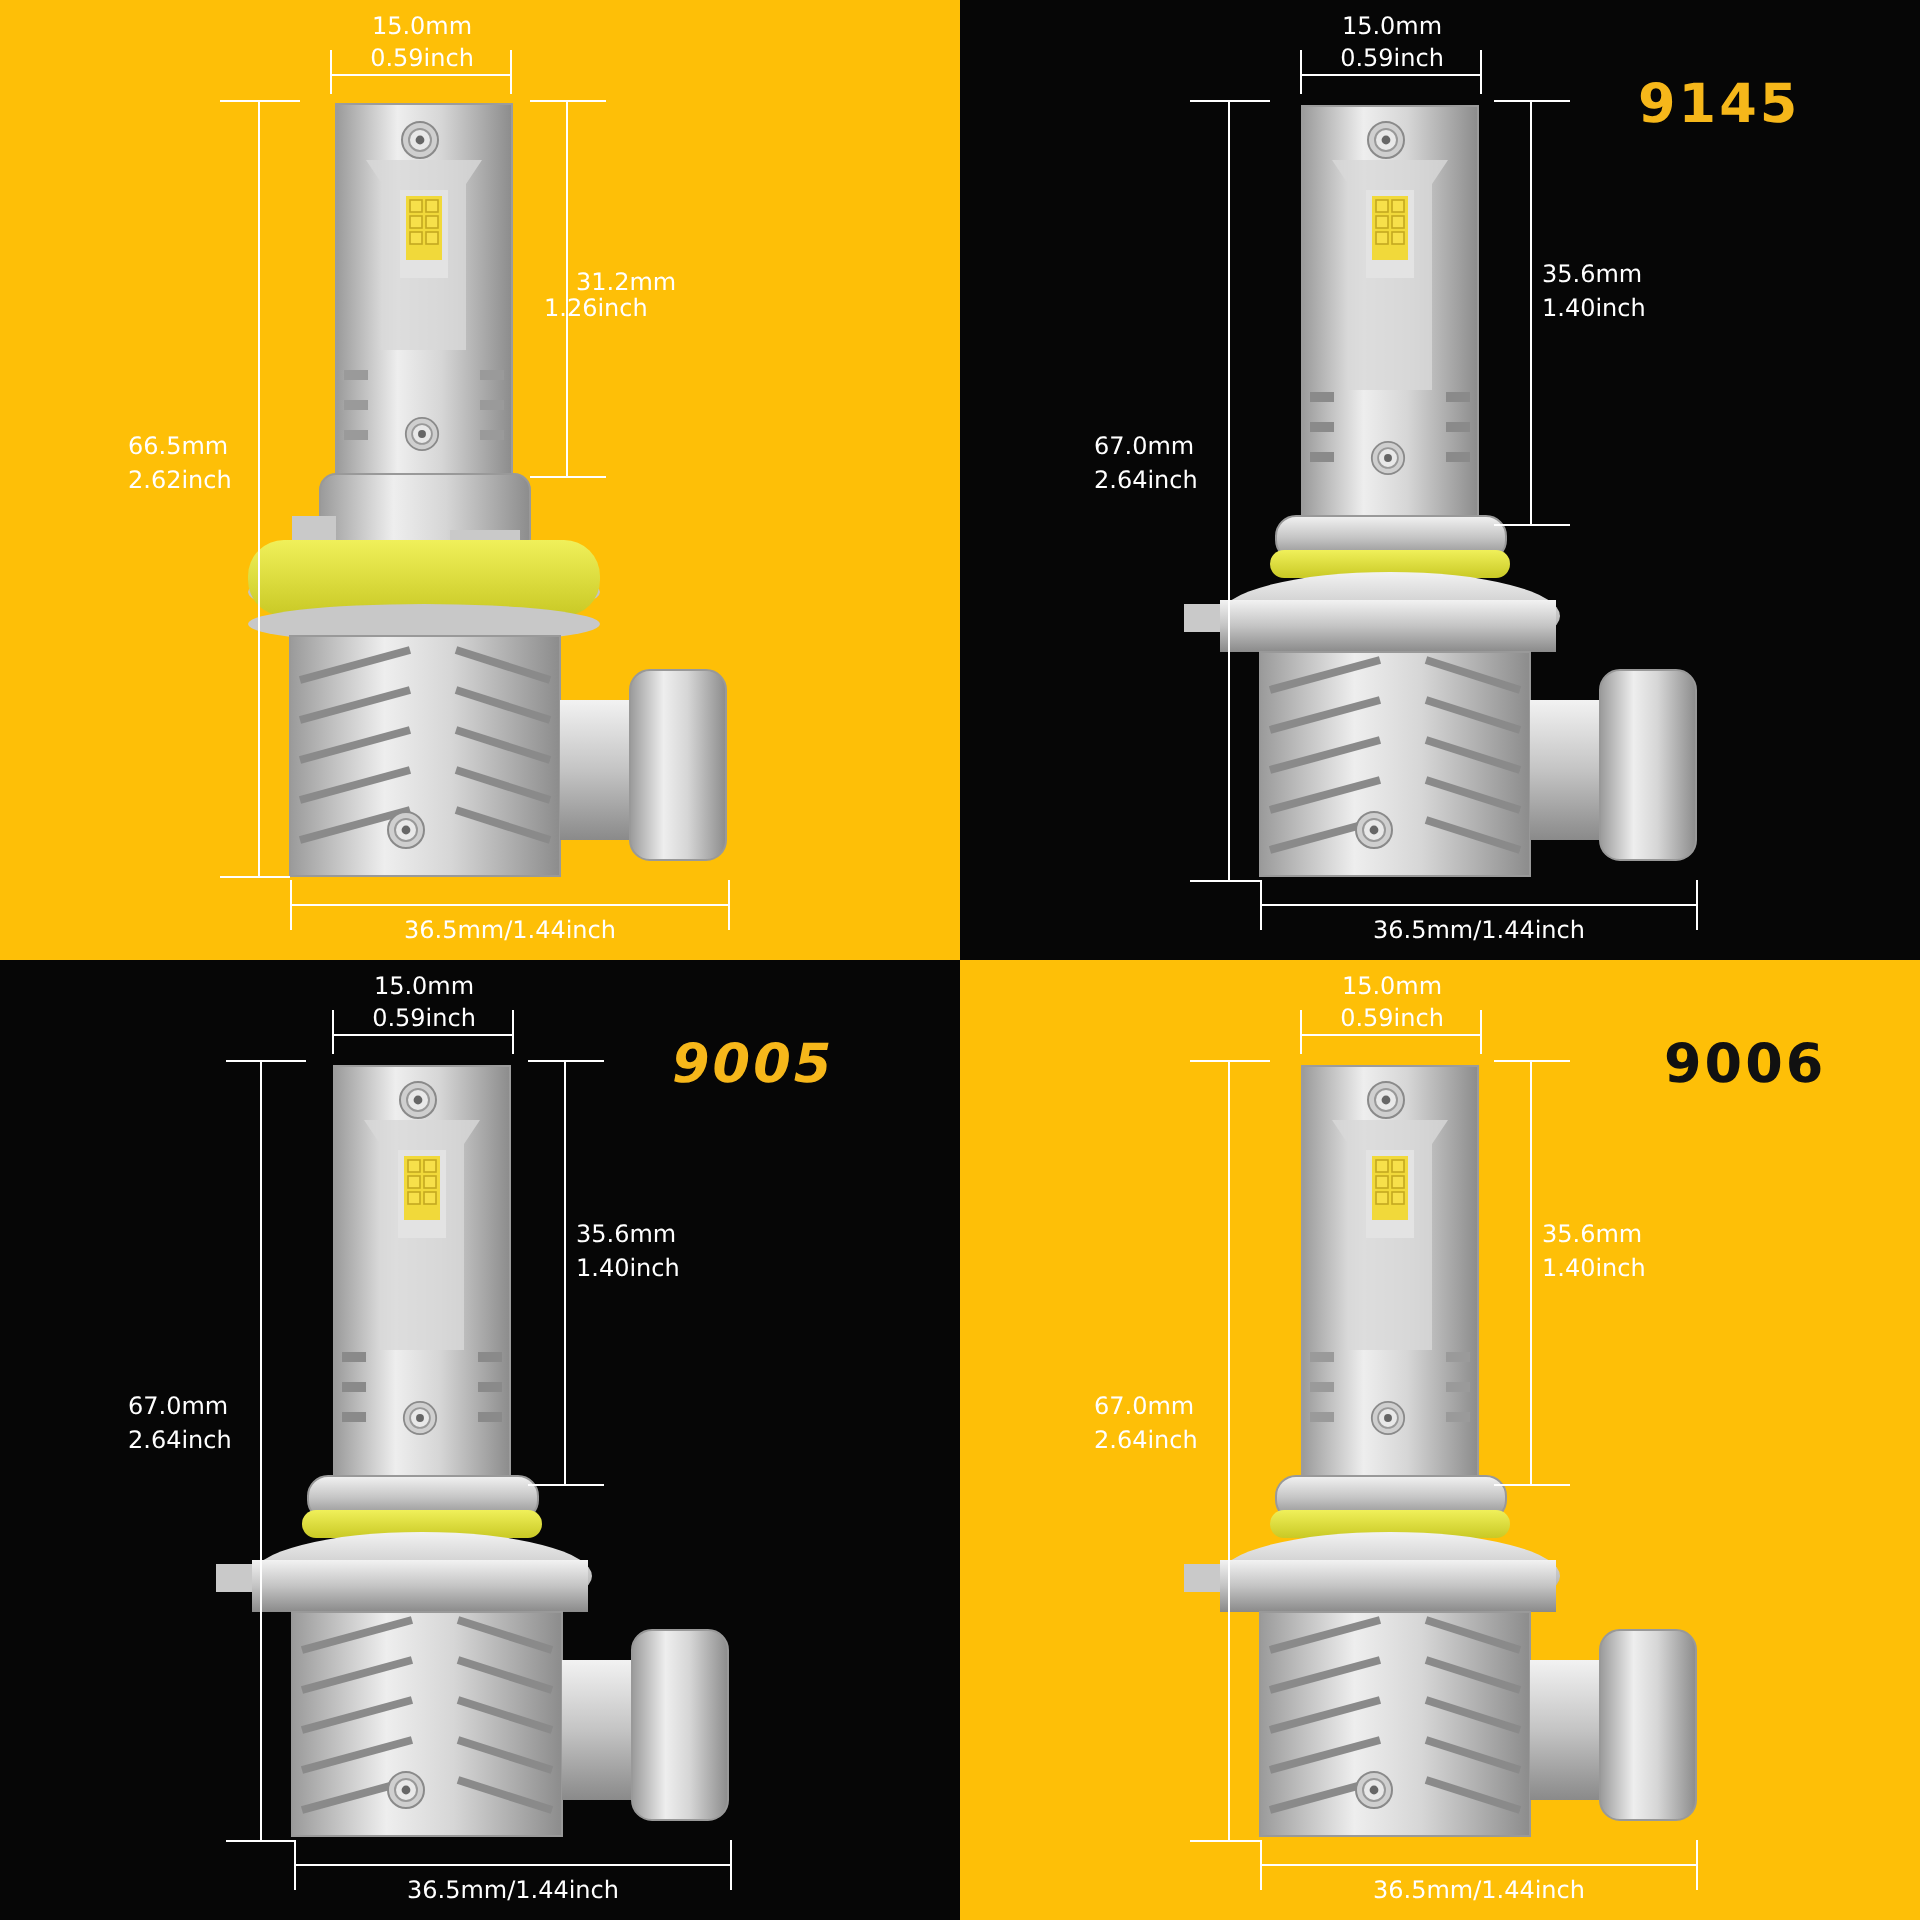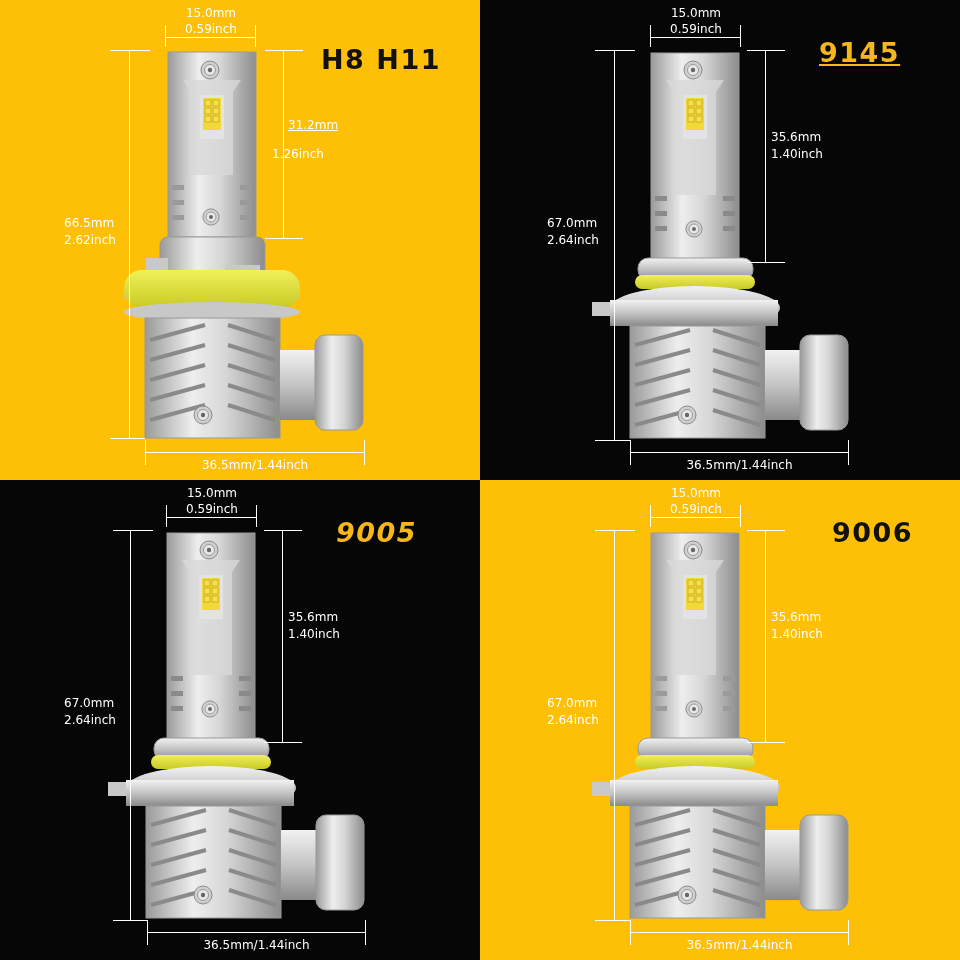--- a/index.html
+++ b/index.html
@@ -94,38 +94,37 @@
           <path d="M275 380 L228 365"></path>
           <path d="M275 400 L228 385"></path>
           <path d="M275 420 L228 405"></path>
       </g>
       <use href="#screw" x="193" y="405" width="20" height="20"></use>
 
       <rect x="280" y="350" width="40" height="70" fill="url(#metalH)"></rect>
       <rect x="315" y="335" width="48" height="95" rx="10" fill="url(#metalV)" stroke="#999"></rect>
     </svg>
 
-    <div class="title" style="left:321px; top:44px;">H8 H11</div>
 
     <div class="dim-text center" style="left:165px; top:5px; width:92px;">15.0mm</div>
     <div class="dim-text center" style="left:165px; top:21px; width:92px;">0.59inch</div>
     <div class="line" style="left:165px; top:37px; width:91px; height:1px;"></div>
     <div class="line" style="left:165px; top:25px; width:1px; height:22px;"></div>
     <div class="line" style="left:255px; top:25px; width:1px; height:22px;"></div>
 
     <div class="line" style="left:110px; top:50px; width:40px; height:1px;"></div>
     <div class="line" style="left:129px; top:50px; width:1px; height:388px;"></div>
     <div class="line" style="left:110px; top:438px; width:35px; height:1px;"></div>
     <div class="dim-text" style="left:64px; top:215px;">66.5mm</div>
     <div class="dim-text" style="left:64px; top:232px;">2.62inch</div>
 
     <div class="line" style="left:265px; top:50px; width:38px; height:1px;"></div>
     <div class="line" style="left:283px; top:50px; width:1px; height:188px;"></div>
     <div class="line" style="left:265px; top:238px; width:38px; height:1px;"></div>
-    <div class="dim-text" style="left:288px; top:117px;text-decoration:underline;">31.2mm</div>
+    <div class="dim-text" style="left:288px; top:133px;">31.2mm</div>
     <div class="dim-text" style="left:272px; top:146px;">1.26inch</div>
 
     <div class="line" style="left:145px; top:452px; width:220px; height:1px;"></div>
     <div class="line" style="left:145px; top:440px; width:1px; height:25px;"></div>
     <div class="line" style="left:364px; top:440px; width:1px; height:25px;"></div>
     <div class="dim-text center" style="left:145px; top:457px; width:220px;">36.5mm/1.44inch</div>
   </div>
 
   <div class="panel black">
     <svg class="bulb" width="480" height="480">
@@ -158,21 +157,21 @@
           <path d="M280 365 L233 350"></path>
           <path d="M280 385 L233 370"></path>
           <path d="M280 405 L233 390"></path>
           <path d="M280 425 L233 410"></path>
       </g>
       <use href="#screw" x="197" y="405" width="20" height="20"></use>
       <rect x="285" y="350" width="40" height="70" fill="url(#metalH)"></rect>
       <rect x="320" y="335" width="48" height="95" rx="10" fill="url(#metalV)" stroke="#999"></rect>
     </svg>
 
-    <div class="title" style="left:339px; top:37px;text-decoration:underline;">9145</div>
+    <div class="title" style="left:339px; top:37px;">9145</div>
 
     <div class="dim-text center" style="left:170px; top:5px; width:92px;">15.0mm</div>
     <div class="dim-text center" style="left:170px; top:21px; width:92px;">0.59inch</div>
     <div class="line" style="left:170px; top:37px; width:91px; height:1px;"></div>
     <div class="line" style="left:170px; top:25px; width:1px; height:22px;"></div>
     <div class="line" style="left:260px; top:25px; width:1px; height:22px;"></div>
 
     <div class="line" style="left:115px; top:50px; width:40px; height:1px;"></div>
     <div class="line" style="left:134px; top:50px; width:1px; height:390px;"></div>
     <div class="line" style="left:115px; top:440px; width:35px; height:1px;"></div>

